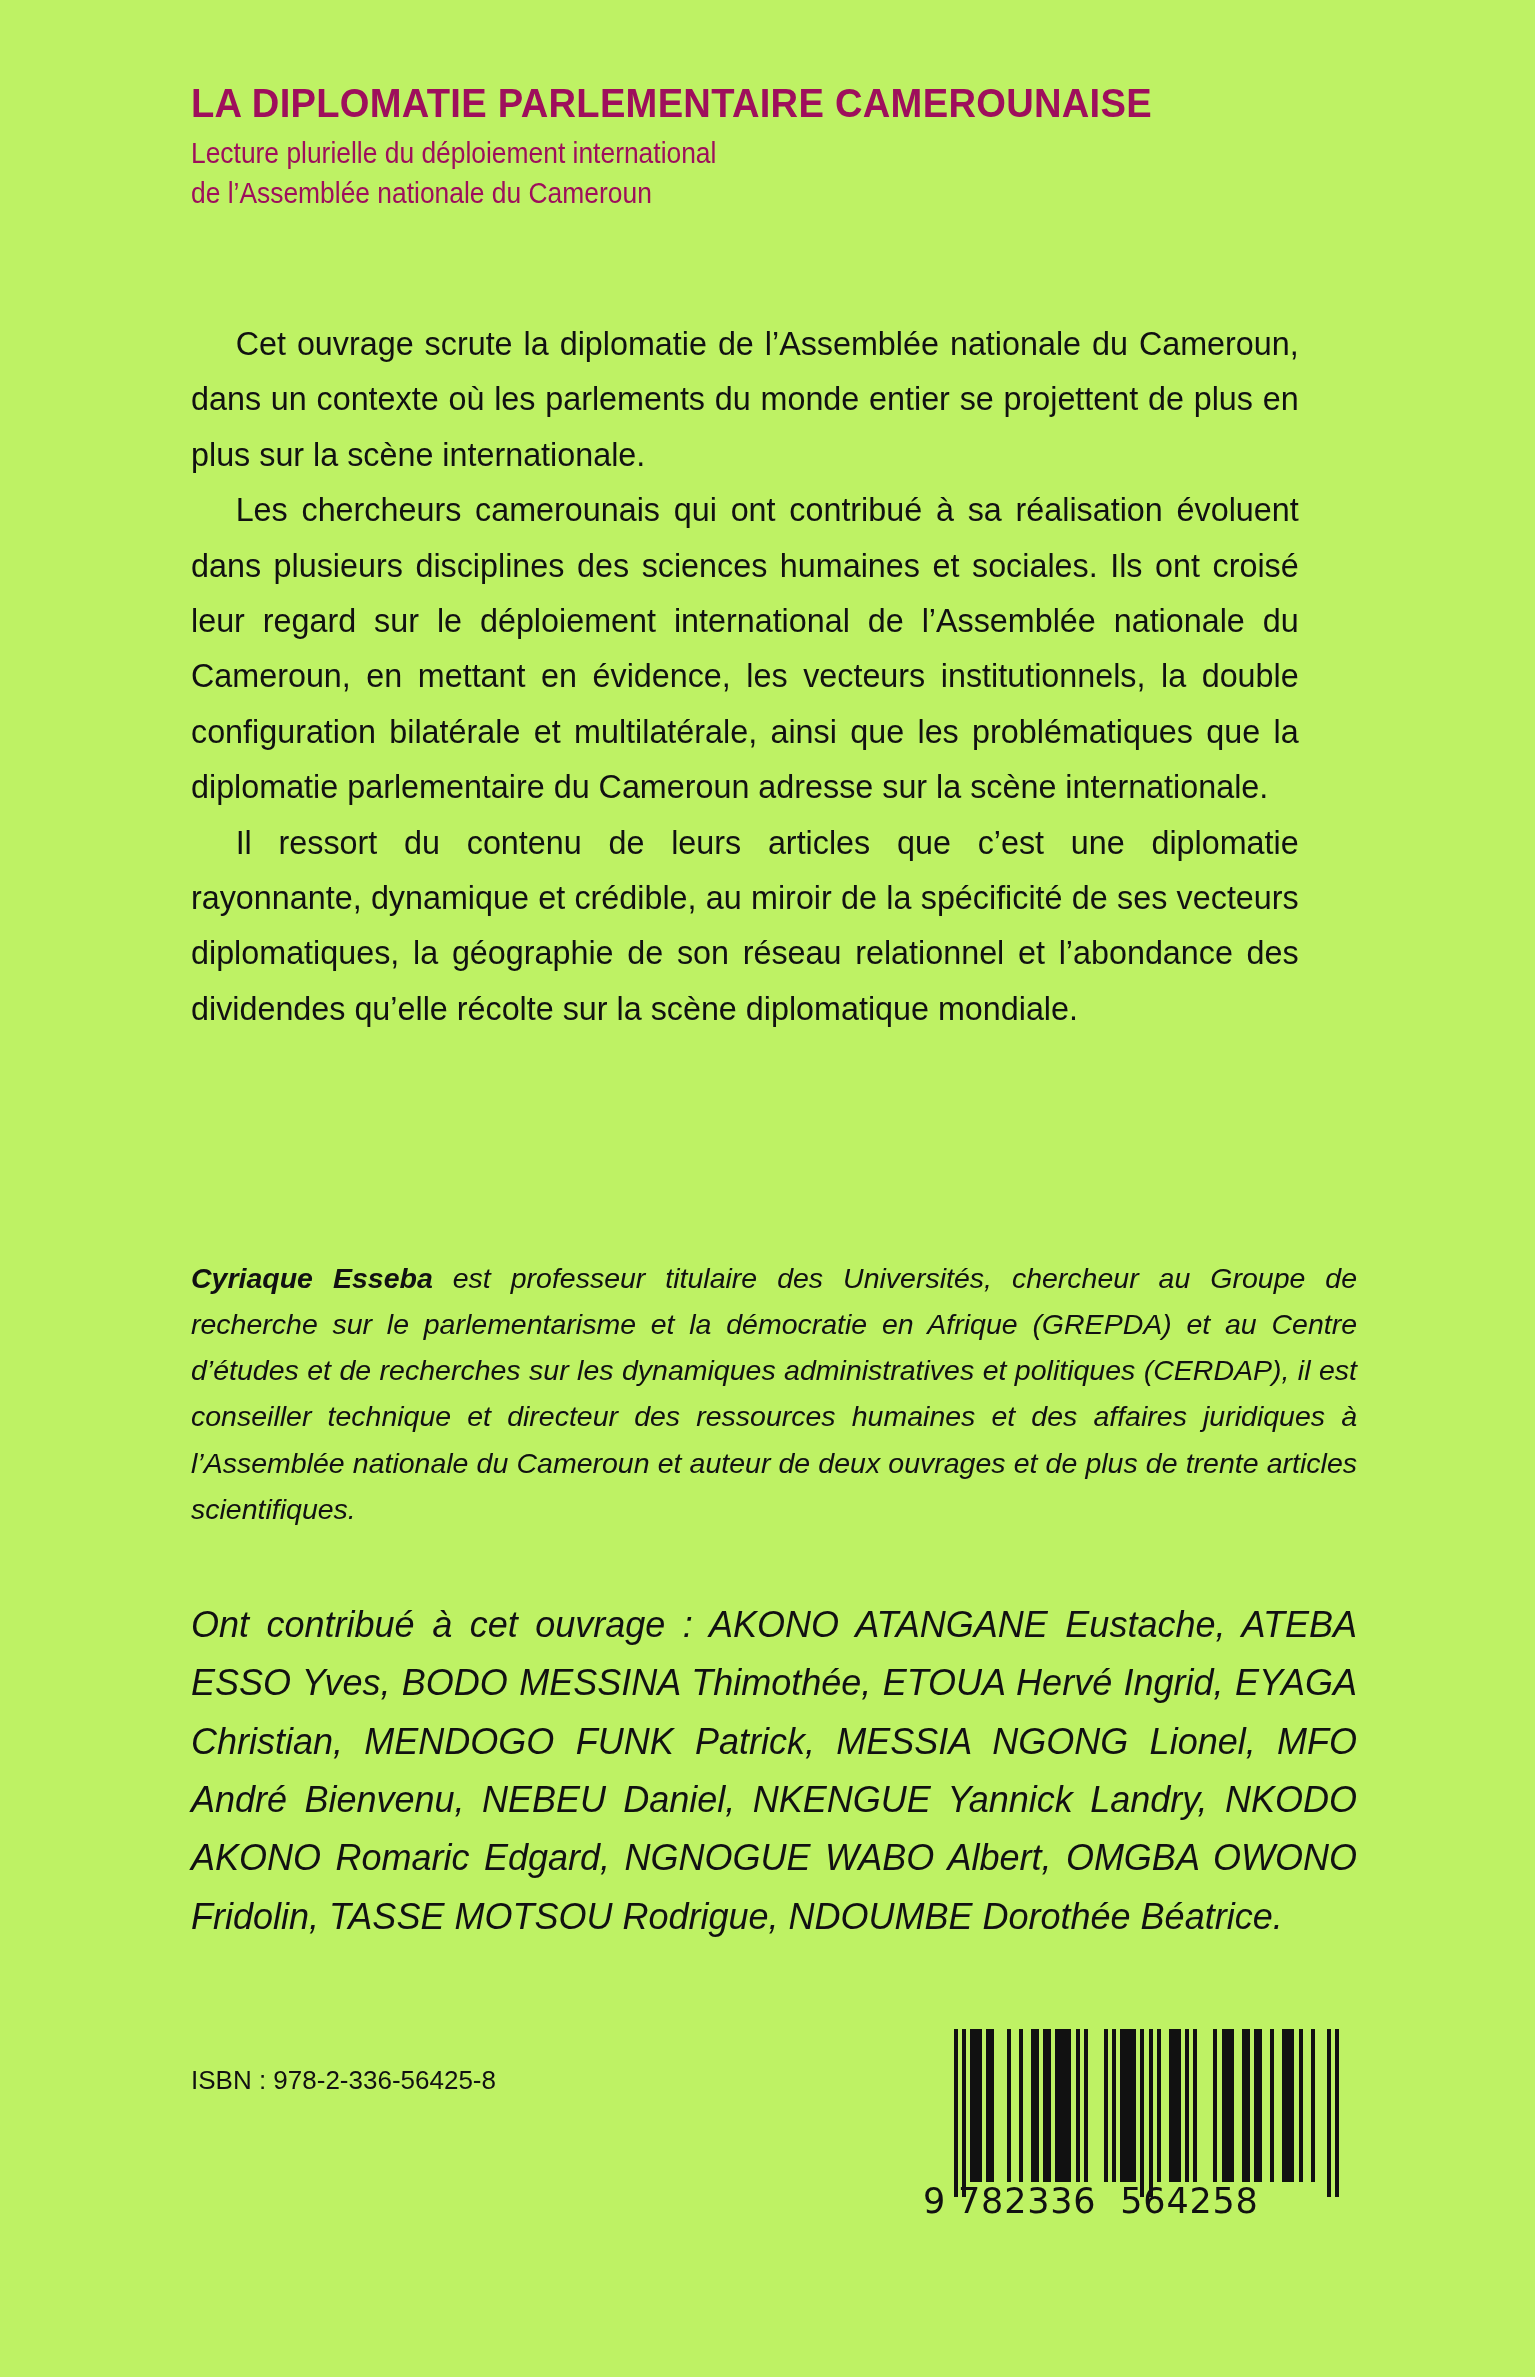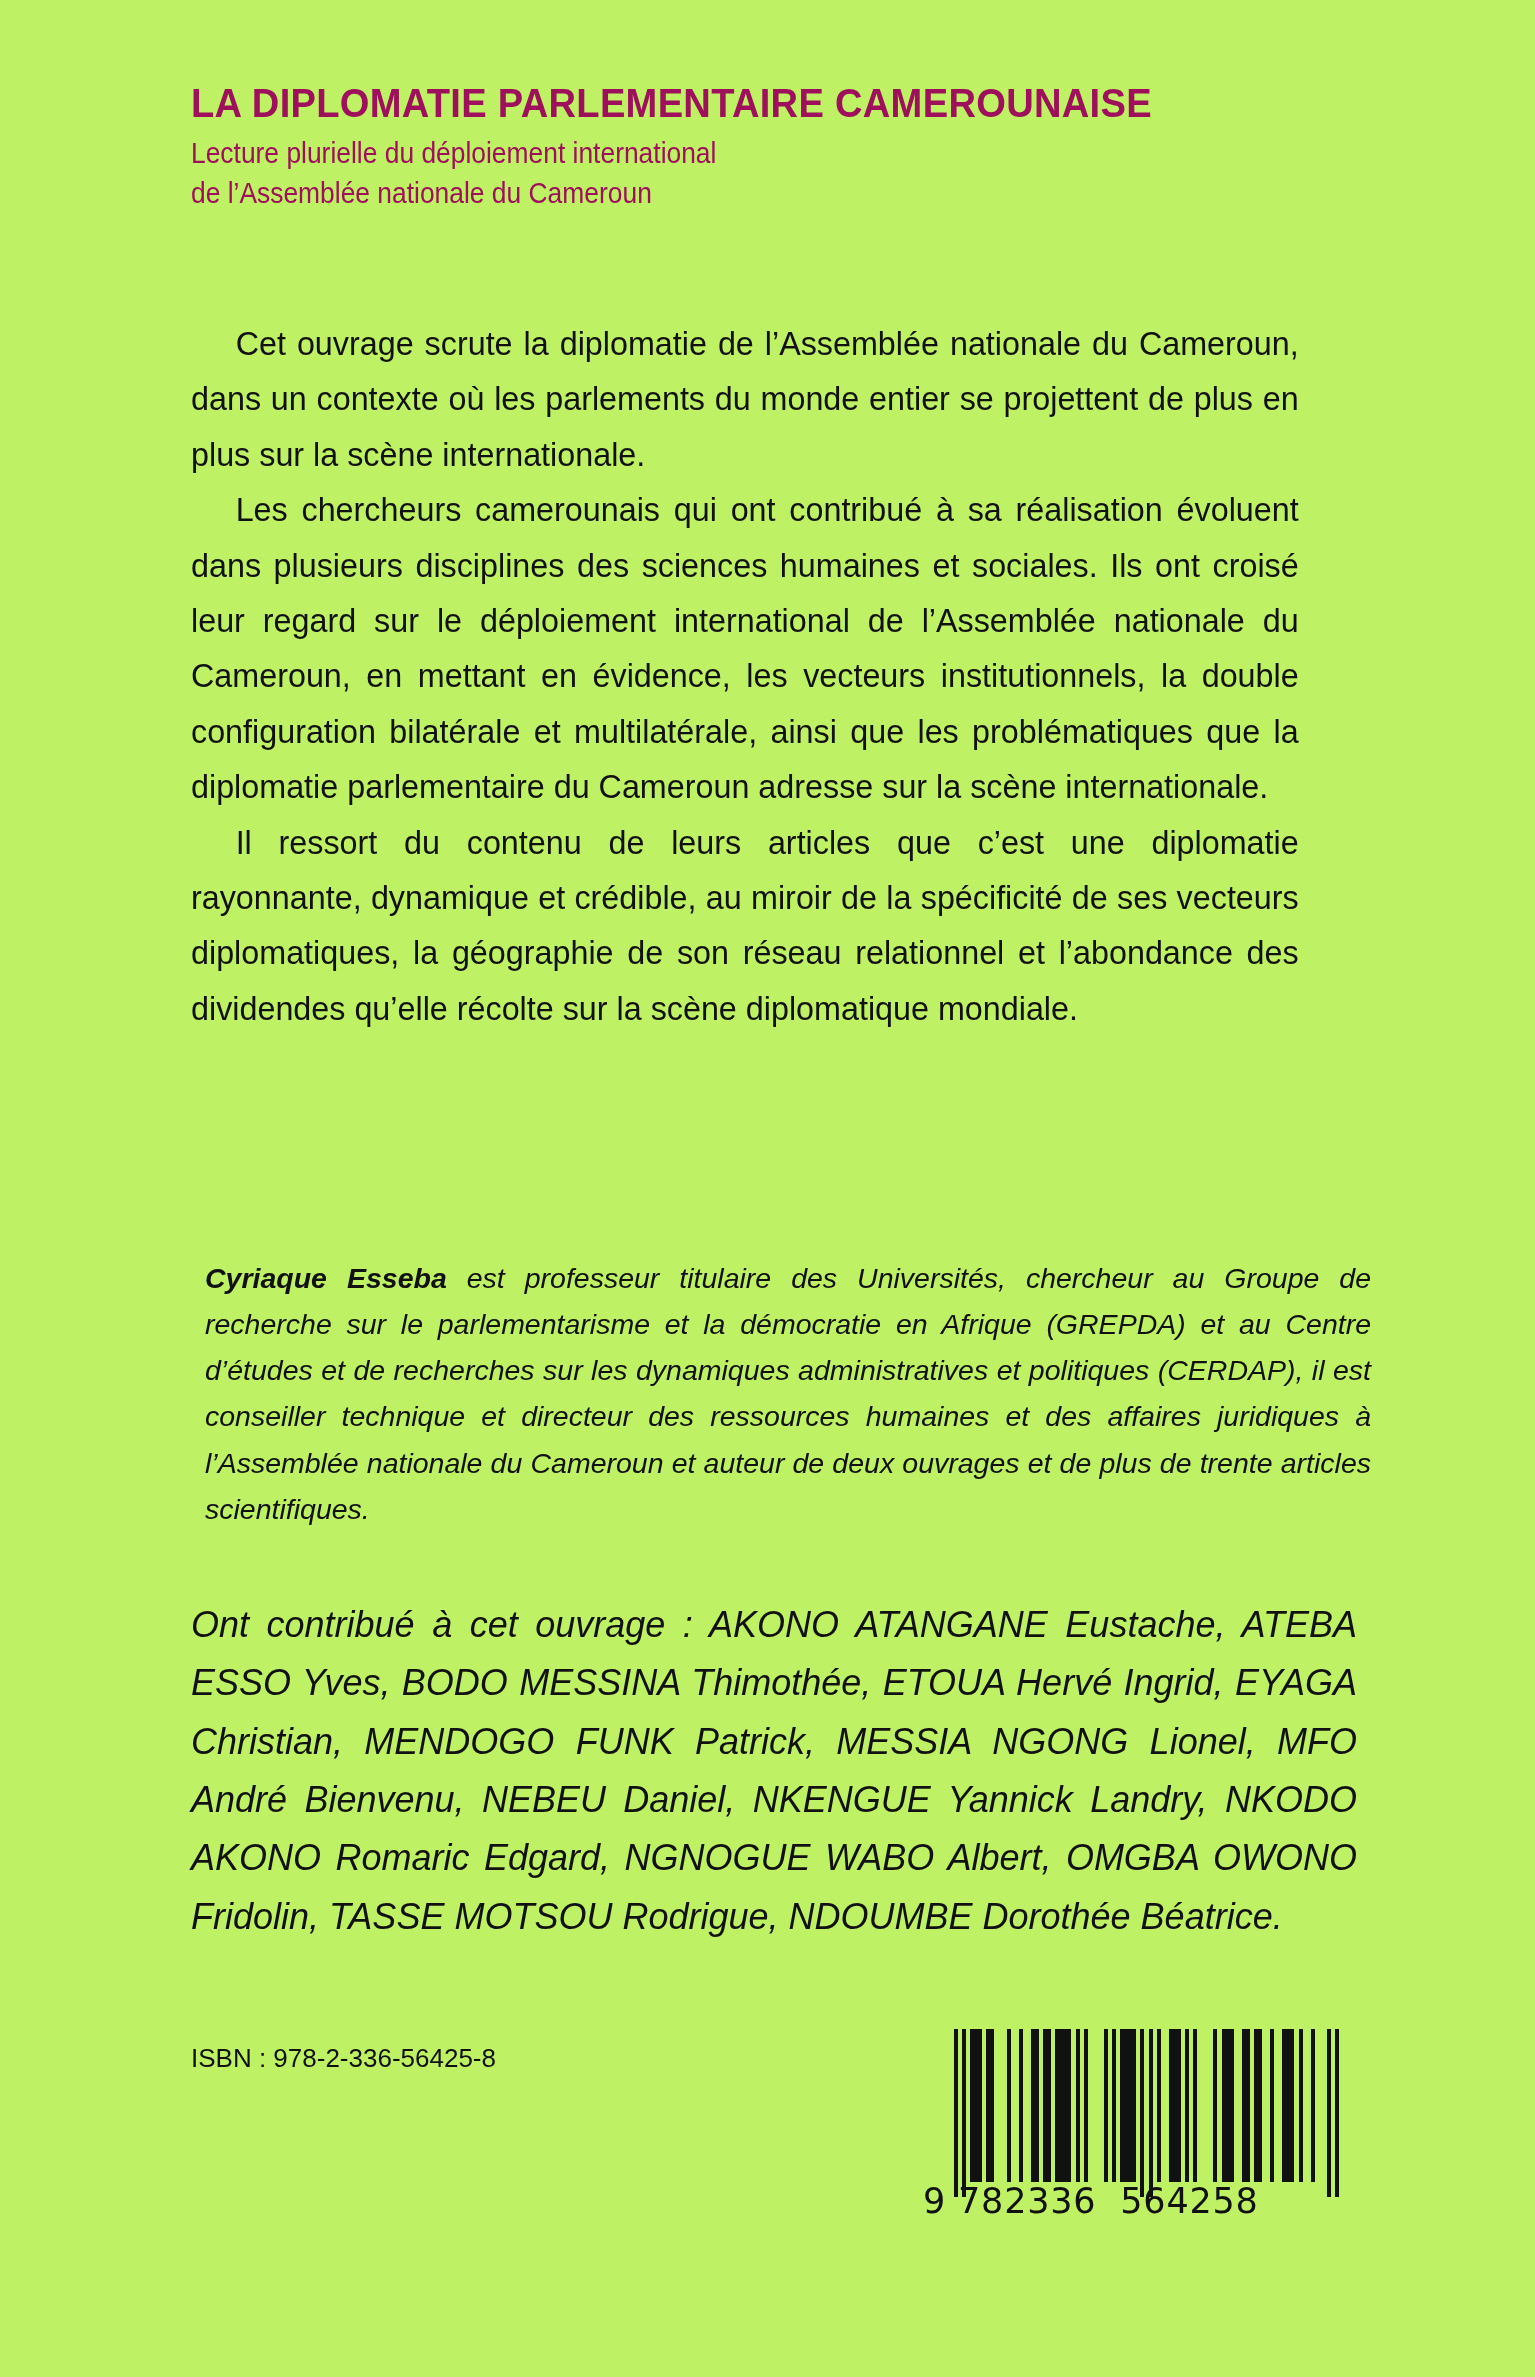--- a/index.html
+++ b/index.html
@@ -65,21 +65,21 @@
   .blurb p {
     margin: 0;
     text-indent: 47px;
     transform: scaleX(0.95);
     transform-origin: left top;
   }
 
   
   .bio {
     position: absolute;
-    left: 205px;
+    left: 191px;
     top: 1255px;
     width: 1166px;
     font-family: "Liberation Sans Narrow", "Liberation Sans", sans-serif;
     font-style: italic;
     font-size: 28.5px;
     line-height: 1.62;
     text-align: justify;
     color: #111111;
   }
   .bio p { margin: 0; }
@@ -136,21 +136,21 @@
     left: 191px;
     top: 2018px;
     width: 696px;
     font-family: "Liberation Sans", sans-serif;
     font-size: 26px;
     line-height: 1.38;
     color: #111111;
   }
   .footer-left .cover-credit { margin: 0; }
   .footer-left .isbn {
-    margin: 23px 0 0 0;
+    margin: 45px 0 0 0;
     font-size: 26px;
   }
   .footer-left .price {
     margin: 10px 0 0 0;
     font-size: 38px;
     letter-spacing: 0.4px;
   }
 
   
   .barcode {

